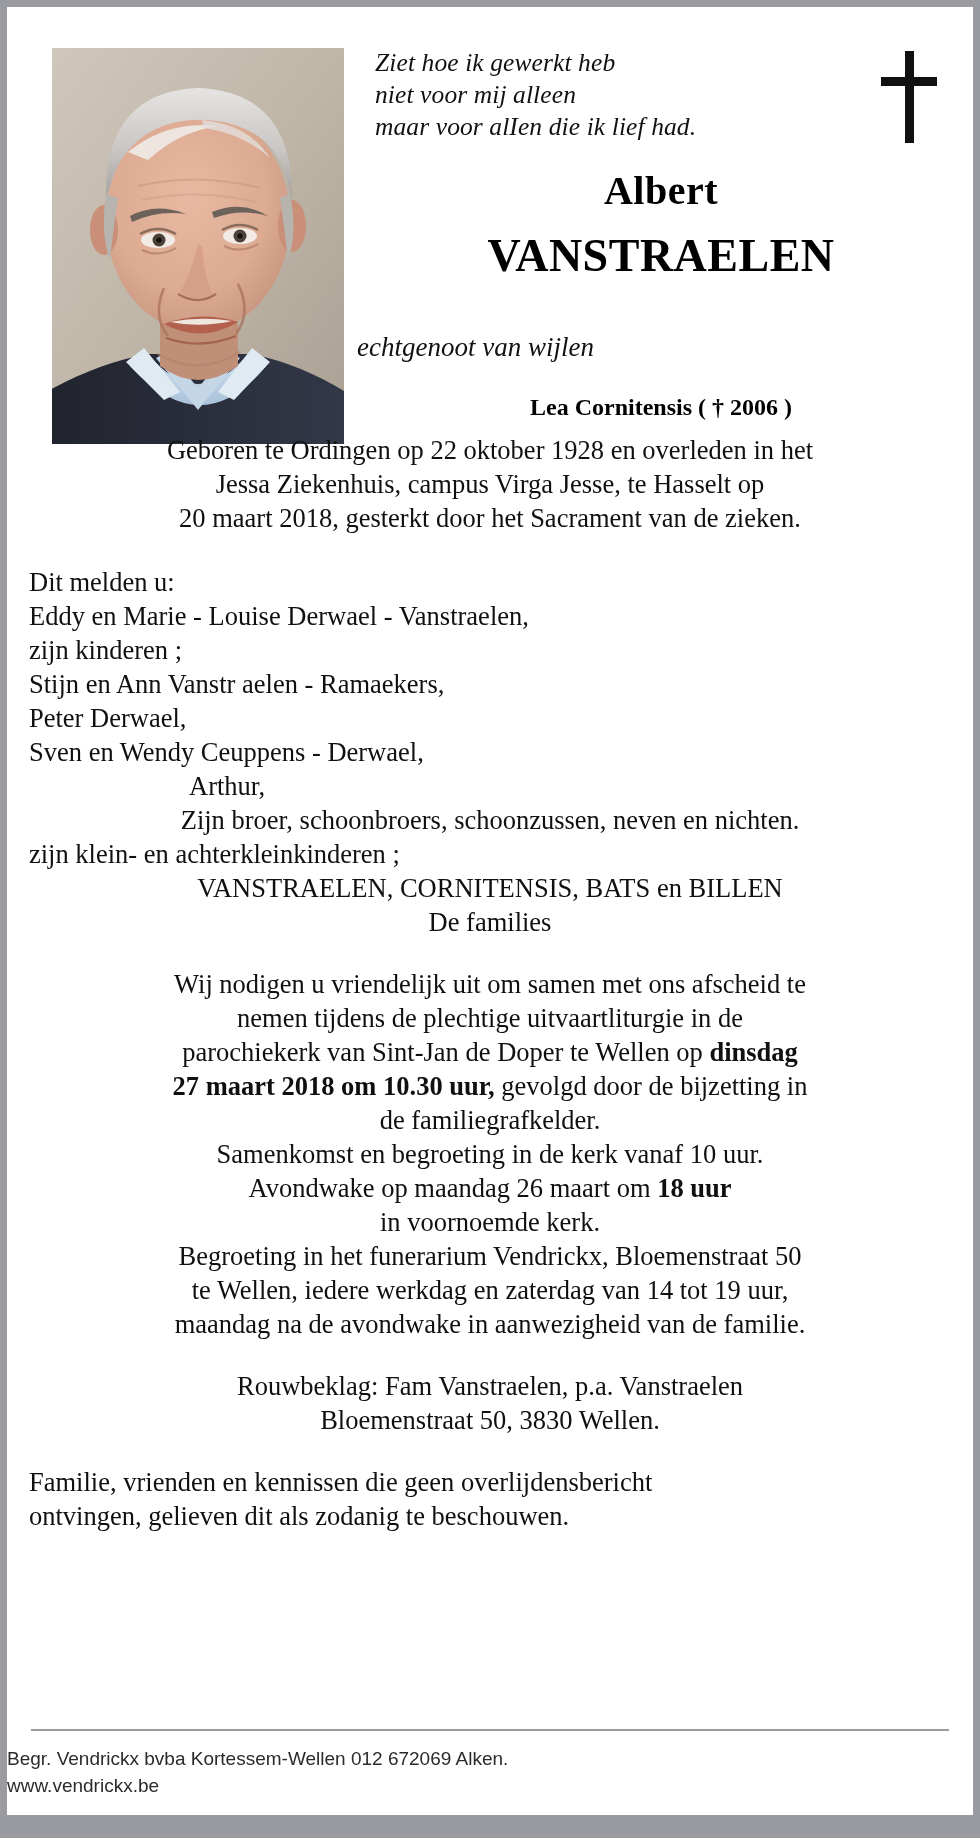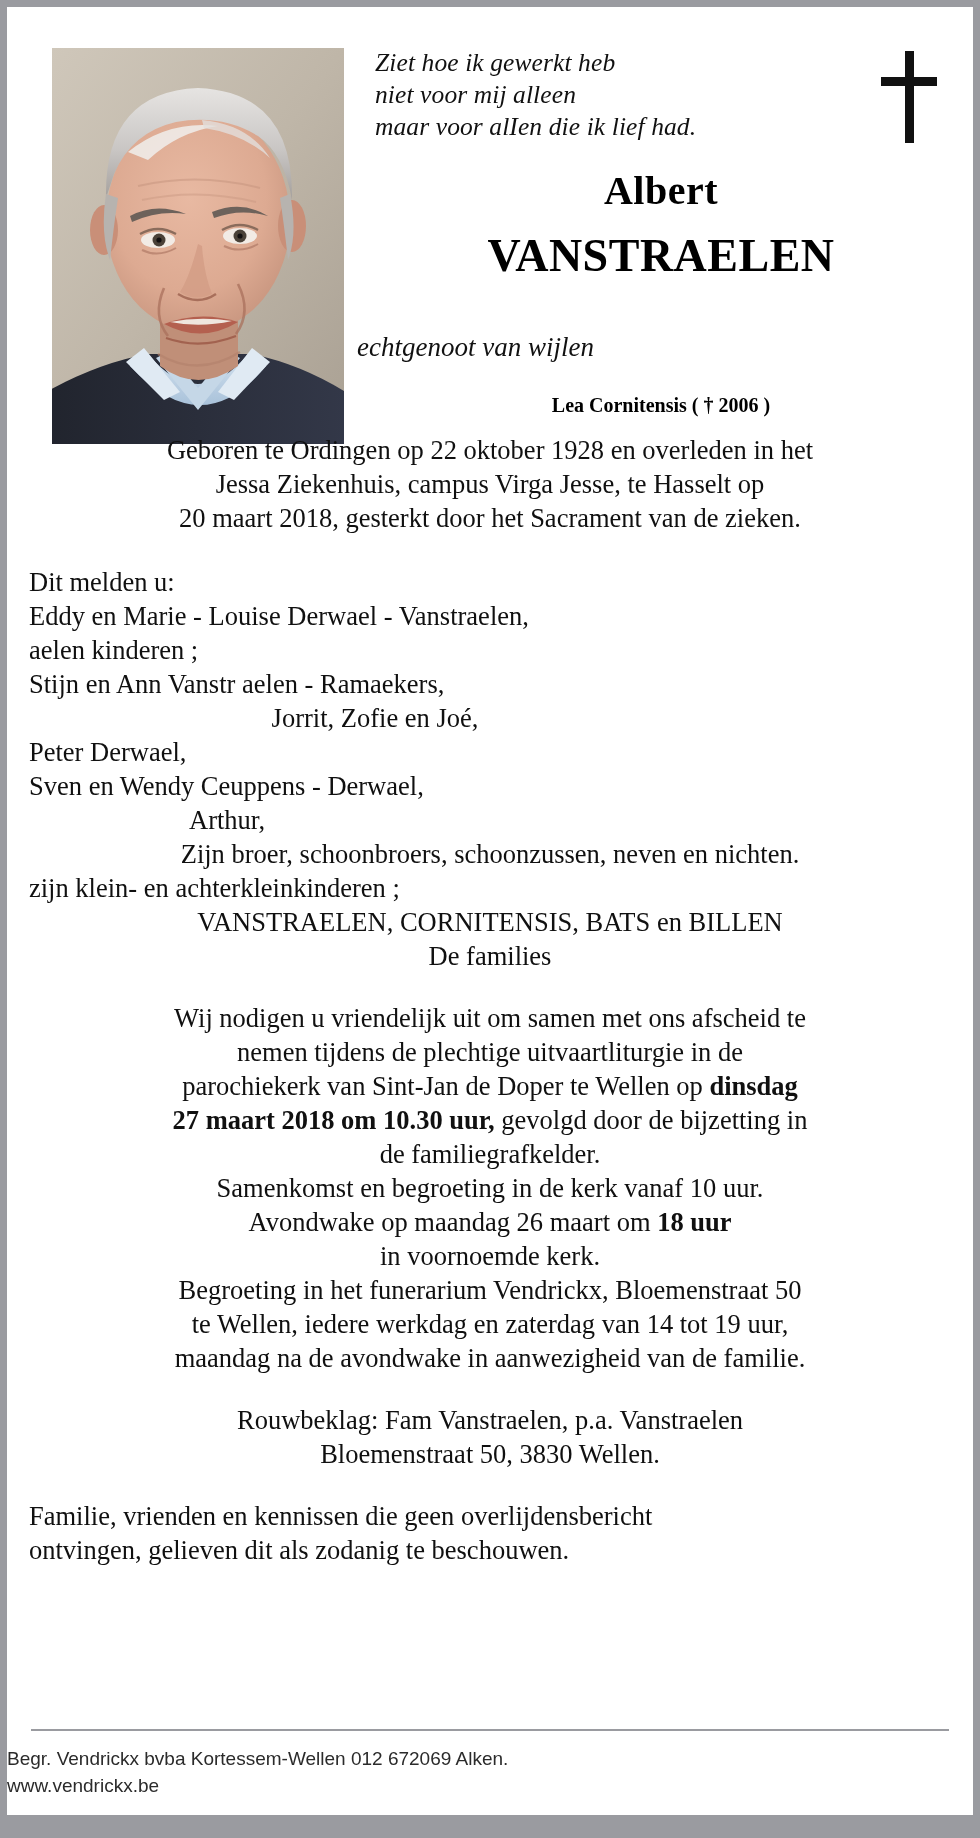--- a/index.html
+++ b/index.html
@@ -123,21 +123,21 @@
     font-style: italic;
     font-size: 27px;
     color: #111111;
   }
   .spouse {
     position: absolute;
     left: 0;
     right: 0;
     top: 387px;
     text-align: center;
-    font-size: 20px;
+    font-size: 24px;
     font-weight: bold;
     color: #000000;
   }
 
   
   .body-text {
     position: relative;
     padding: 0 22px;
     color: #101010;
   }
@@ -296,26 +296,25 @@
 
     <div class="body-text">
 
       <div class="para center block-birth">Geboren te Ordingen op 22 oktober 1928 en overleden in het
 Jessa Ziekenhuis, campus Virga Jesse, te Hasselt op
 20 maart 2018, gesterkt door het Sacrament van de zieken.</div>
 
       <div class="block-announce">
         <div class="para left">Dit melden u:</div>
         <div class="para left">Eddy en Marie - Louise Derwael - Vanstraelen,</div>
-        <div class="para right">aelen kinderen ;</div>
+        <div class="para right">zijn kinderen ;</div>
       </div>
 
       <div class="block-children">
         <div class="para left">Stijn en Ann Vanstr aelen - Ramaekers,</div>
-        <div class="para center" style="text-align:center;padding-right:230px;">Jorrit, Zofie en Joé,</div>
         <div class="para left">Peter Derwael,</div>
         <div class="para left">Sven en Wendy Ceuppens - Derwael,</div>
         <div class="para left" style="padding-left:160px;">Arthur,</div>
         <div class="para center">Zijn broer, schoonbroers, schoonzussen, neven en nichten.</div>
         <div class="para right">zijn klein- en achterkleinkinderen ;</div>
       </div>
 
       <div class="block-families">
         <div class="para center">VANSTRAELEN, CORNITENSIS, BATS en BILLEN</div>
         <div class="para center">De families</div>

